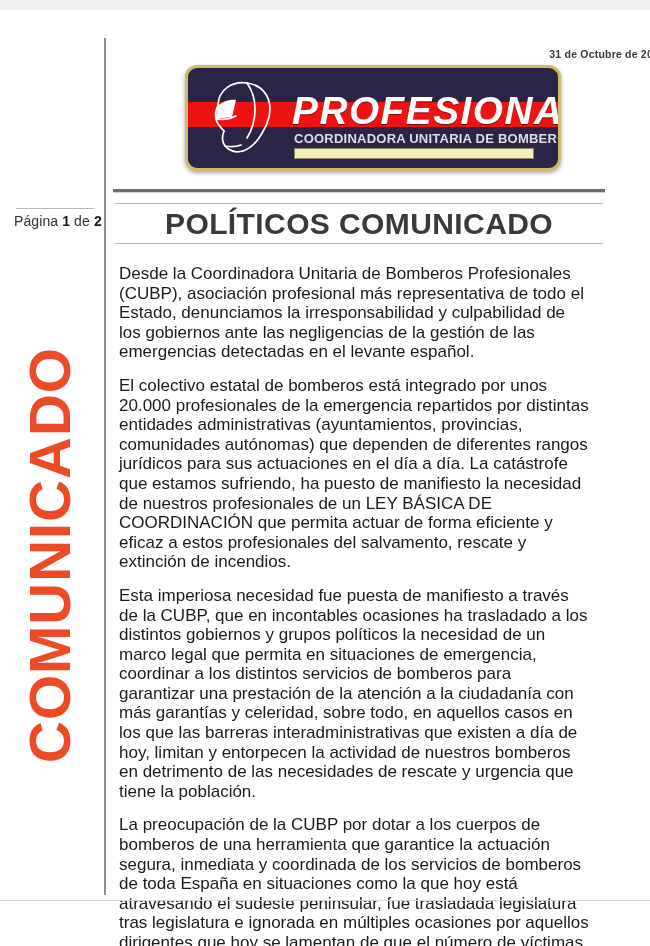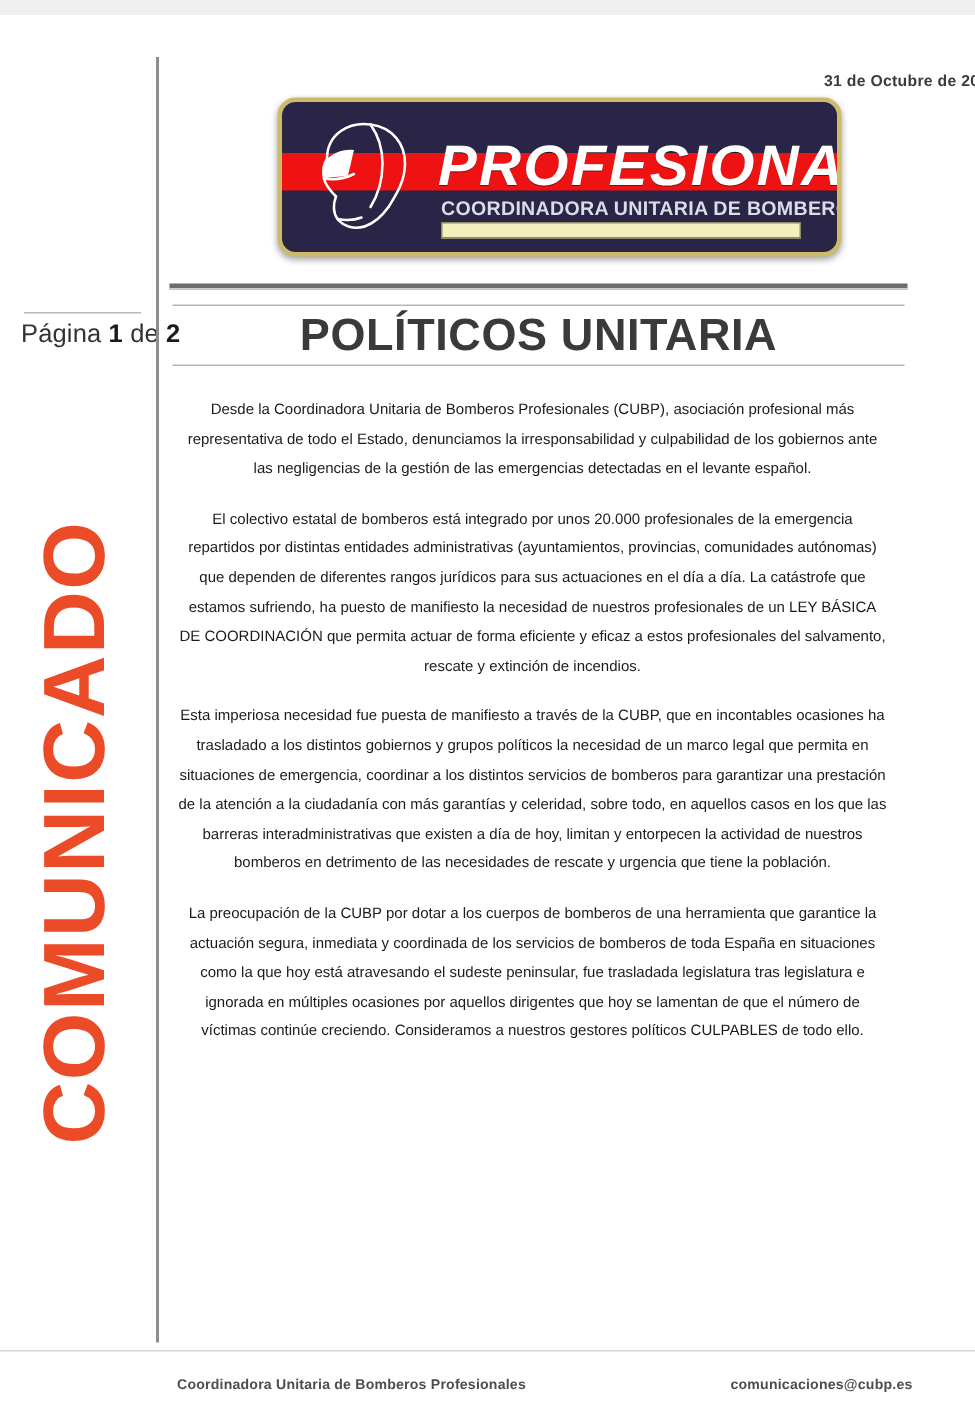--- a/index.html
+++ b/index.html
@@ -60,21 +60,21 @@
     height: 1px;
     background: #b9b9b9;
   }
 
   .page-indicator {
     position: absolute;
     left: 14px;
     top: 203px;
     width: 84px;
     text-align: right;
-    font-size: 17px;
+    font-size: 14px;
     color: #333333;
     letter-spacing: .1px;
     white-space: nowrap;
   }
   .page-indicator b {
     font-weight: bold;
     color: #1a1a1a;
   }
 
   
@@ -239,24 +239,24 @@
 
   
   .body-copy {
     position: absolute;
     left: 14px;
     top: 254px;
     width: 472px;
   }
   .body-copy p {
     margin: 0 0 14px 0;
-    font-size: 10px;
+    font-size: 17px;
     line-height: 19.6px;
     color: #1b1b1b;
-    text-align: center;
+    text-align: left;
   }
   .body-copy p:last-child { margin-bottom: 12px; }
 
   
   .footer-rule {
     position: absolute;
     left: 0;
     top: 890px;
     width: 650px;
     height: 1px;
@@ -340,31 +340,27 @@
           </svg>
         </div>
 
         <div class="logo-word">PROFESIONALES</div>
         <div class="logo-sub">COORDINADORA UNITARIA DE BOMBEROS</div>
         <div class="logo-bar"></div>
       </div>
 
       <div class="rule-thick"></div>
       <div class="rule-thin-top"></div>
-      <div class="doc-title">POLÍTICOS UNITARIA</div>
+      <div class="doc-title">POLÍTICOS COMUNICADO</div>
       <div class="rule-thin-bottom"></div>
 
       <div class="body-copy">
         <p>Desde la Coordinadora Unitaria de Bomberos Profesionales (CUBP), asociación profesional más representativa de todo el Estado, denunciamos la irresponsabilidad y culpabilidad de los gobiernos ante las negligencias de la gestión de las emergencias detectadas en el levante español.</p>
         <p>El colectivo estatal de bomberos está integrado por unos 20.000 profesionales de la emergencia repartidos por distintas entidades administrativas (ayuntamientos, provincias, comunidades autónomas) que dependen de diferentes rangos jurídicos para sus actuaciones en el día a día. La catástrofe que estamos sufriendo, ha puesto de manifiesto la necesidad de nuestros profesionales de un LEY BÁSICA DE COORDINACIÓN que permita actuar de forma eficiente y eficaz a estos profesionales del salvamento, rescate y extinción de incendios.</p>
         <p>Esta imperiosa necesidad fue puesta de manifiesto a través de la CUBP, que en incontables ocasiones ha trasladado a los distintos gobiernos y grupos políticos la necesidad de un marco legal que permita en situaciones de emergencia, coordinar a los distintos servicios de bomberos para garantizar una prestación de la atención a la ciudadanía con más garantías y celeridad, sobre todo, en aquellos casos en los que las barreras interadministrativas que existen a día de hoy, limitan y entorpecen la actividad de nuestros bomberos en detrimento de las necesidades de rescate y urgencia que tiene la población.</p>
         <p>La preocupación de la CUBP por dotar a los cuerpos de bomberos de una herramienta que garantice la actuación segura, inmediata y coordinada de los servicios de bomberos de toda España en situaciones como la que hoy está atravesando el sudeste peninsular, fue trasladada legislatura tras legislatura e ignorada en múltiples ocasiones por aquellos dirigentes que hoy se lamentan de que el número de víctimas continúe creciendo. Consideramos a nuestros gestores políticos CULPABLES de todo ello.</p>
       </div>
     </div>
 
     <div class="footer-rule"></div>
-    <div class="footer">
-      <div class="footer-left">Coordinadora Unitaria de Bomberos Profesionales</div>
-      <div class="footer-right">comunicaciones@cubp.es</div>
-    </div>
 
   </div>
 </div>
 
 </body></html>

